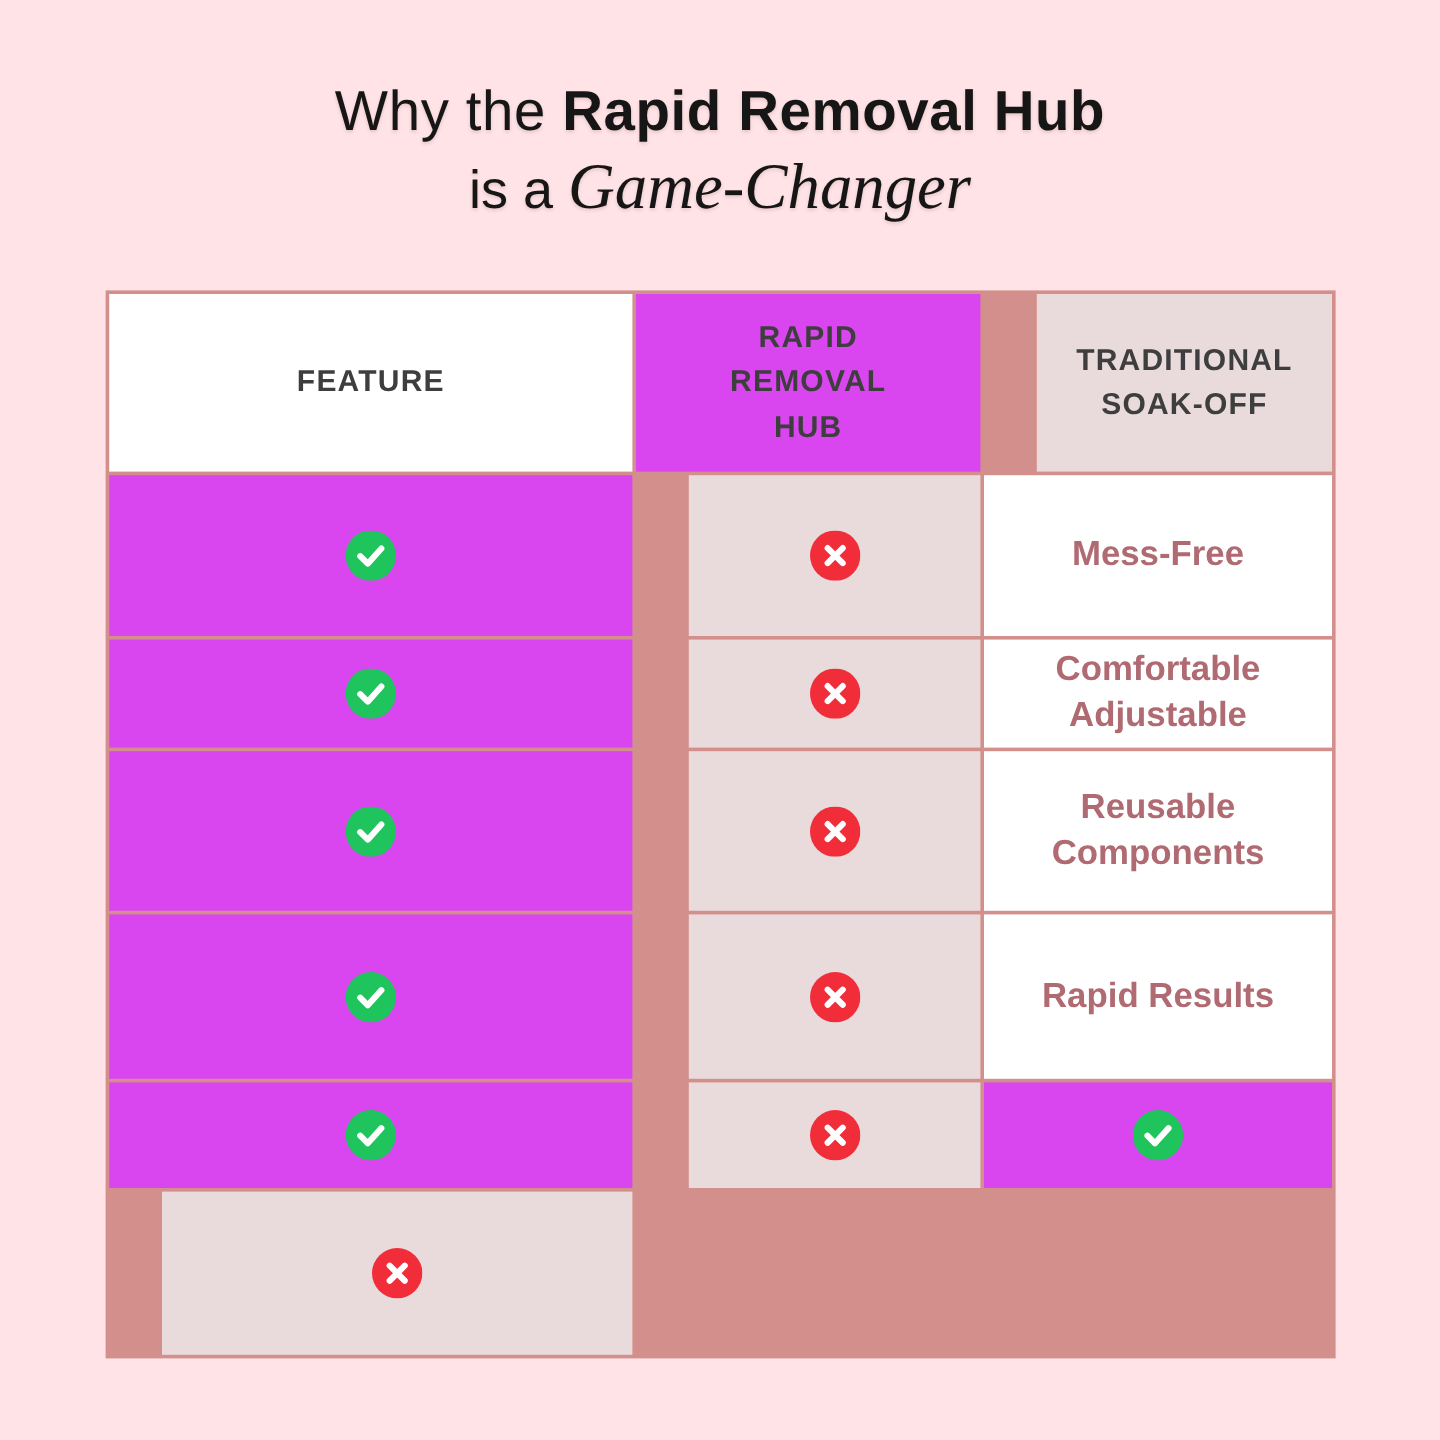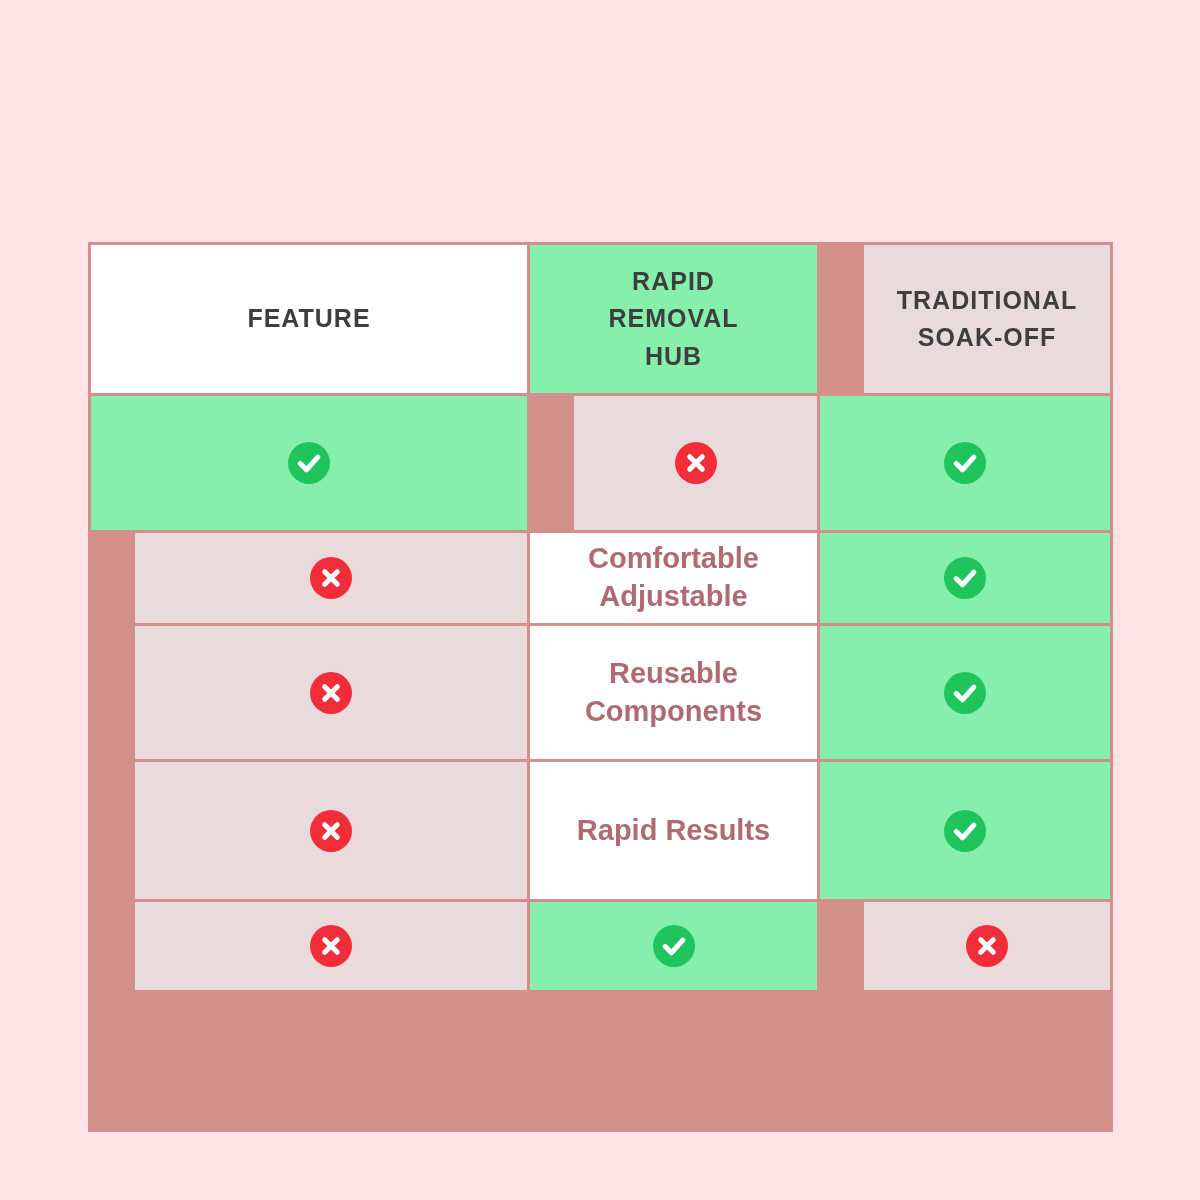--- a/index.html
+++ b/index.html
@@ -25,36 +25,38 @@
     grid-template-columns:436px 287px 290px;
     grid-template-rows:148px 134px 90px 133px 137px 88px 136px;
     gap:3px;padding:3px;
     background:#d28f8b;
   }
   .cell{
     display:flex;align-items:center;justify-content:center;
     text-align:center;
   }
   .c-feature{background:#ffffff;}
-  .c-rapid{background:#86efac;justify-content:center;}
+  .c-rapid{background:#d946ef;justify-content:center;}
   .c-trad{background:#e9dadc;margin-left:44px;}
   .head-label{
     font-weight:700;color:#3e3e3e;font-size:25px;
     letter-spacing:1px;line-height:1.5;white-space:pre-line;
   }
   .feature-label{
     color:#b06a72;font-size:29px;font-weight:700;
     line-height:1.3;white-space:pre-line;
   }
   .mark{width:42px;height:42px;display:block;}
 </style>
 </head>
 <body>
 
 <div class="title-block">
+  <div class="t-line1"><span>Why the </span><span class="bold">Rapid Removal Hub</span></div>
+  <div class="t-line2"><span>is a </span><span class="italic">Game-Changer</span></div>
 </div>
 
 <div class="grid" id="comparison-grid">
   <div class="cell c-feature">
     <span class="head-label">FEATURE</span>
   </div>
   <div class="cell c-rapid">
     <span class="head-label">RAPID
 REMOVAL
 HUB</span>
@@ -67,20 +69,23 @@
       <svg class="mark" viewBox="0 0 50 50">
         <circle cx="25" cy="25" r="25" fill="#1fc55c"></circle>
         <path d="M14.5 25.5 L22 33 L35.5 18" fill="none" stroke="#ffffff" stroke-width="6" stroke-linecap="round" stroke-linejoin="round"></path>
       </svg>
     </div>
     <div class="cell c-trad">
       <svg class="mark" viewBox="0 0 50 50">
         <circle cx="25" cy="25" r="25" fill="#f22d3a"></circle>
         <path d="M17.5 17.5 L32.5 32.5 M32.5 17.5 L17.5 32.5" fill="none" stroke="#ffffff" stroke-width="6" stroke-linecap="round"></path>
       </svg>
+    </div>
+    <div class="cell c-feature">
+      <span class="feature-label">Mess-Free</span>
     </div>
     <div class="cell c-rapid">
       <svg class="mark" viewBox="0 0 50 50">
         <circle cx="25" cy="25" r="25" fill="#1fc55c"></circle>
         <path d="M14.5 25.5 L22 33 L35.5 18" fill="none" stroke="#ffffff" stroke-width="6" stroke-linecap="round" stroke-linejoin="round"></path>
       </svg>
     </div>
     <div class="cell c-trad">
       <svg class="mark" viewBox="0 0 50 50">
         <circle cx="25" cy="25" r="25" fill="#f22d3a"></circle>

